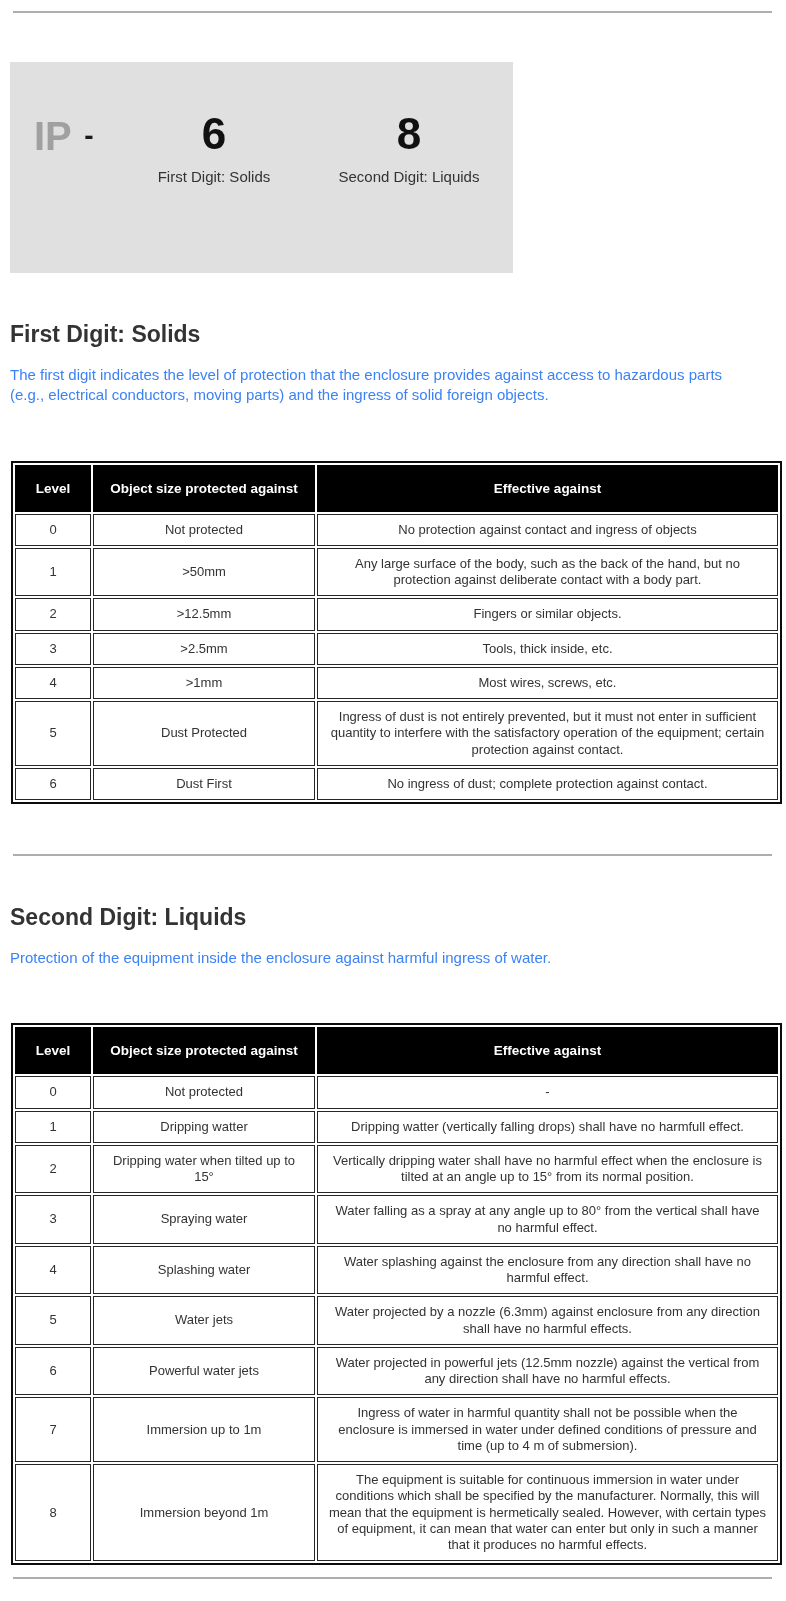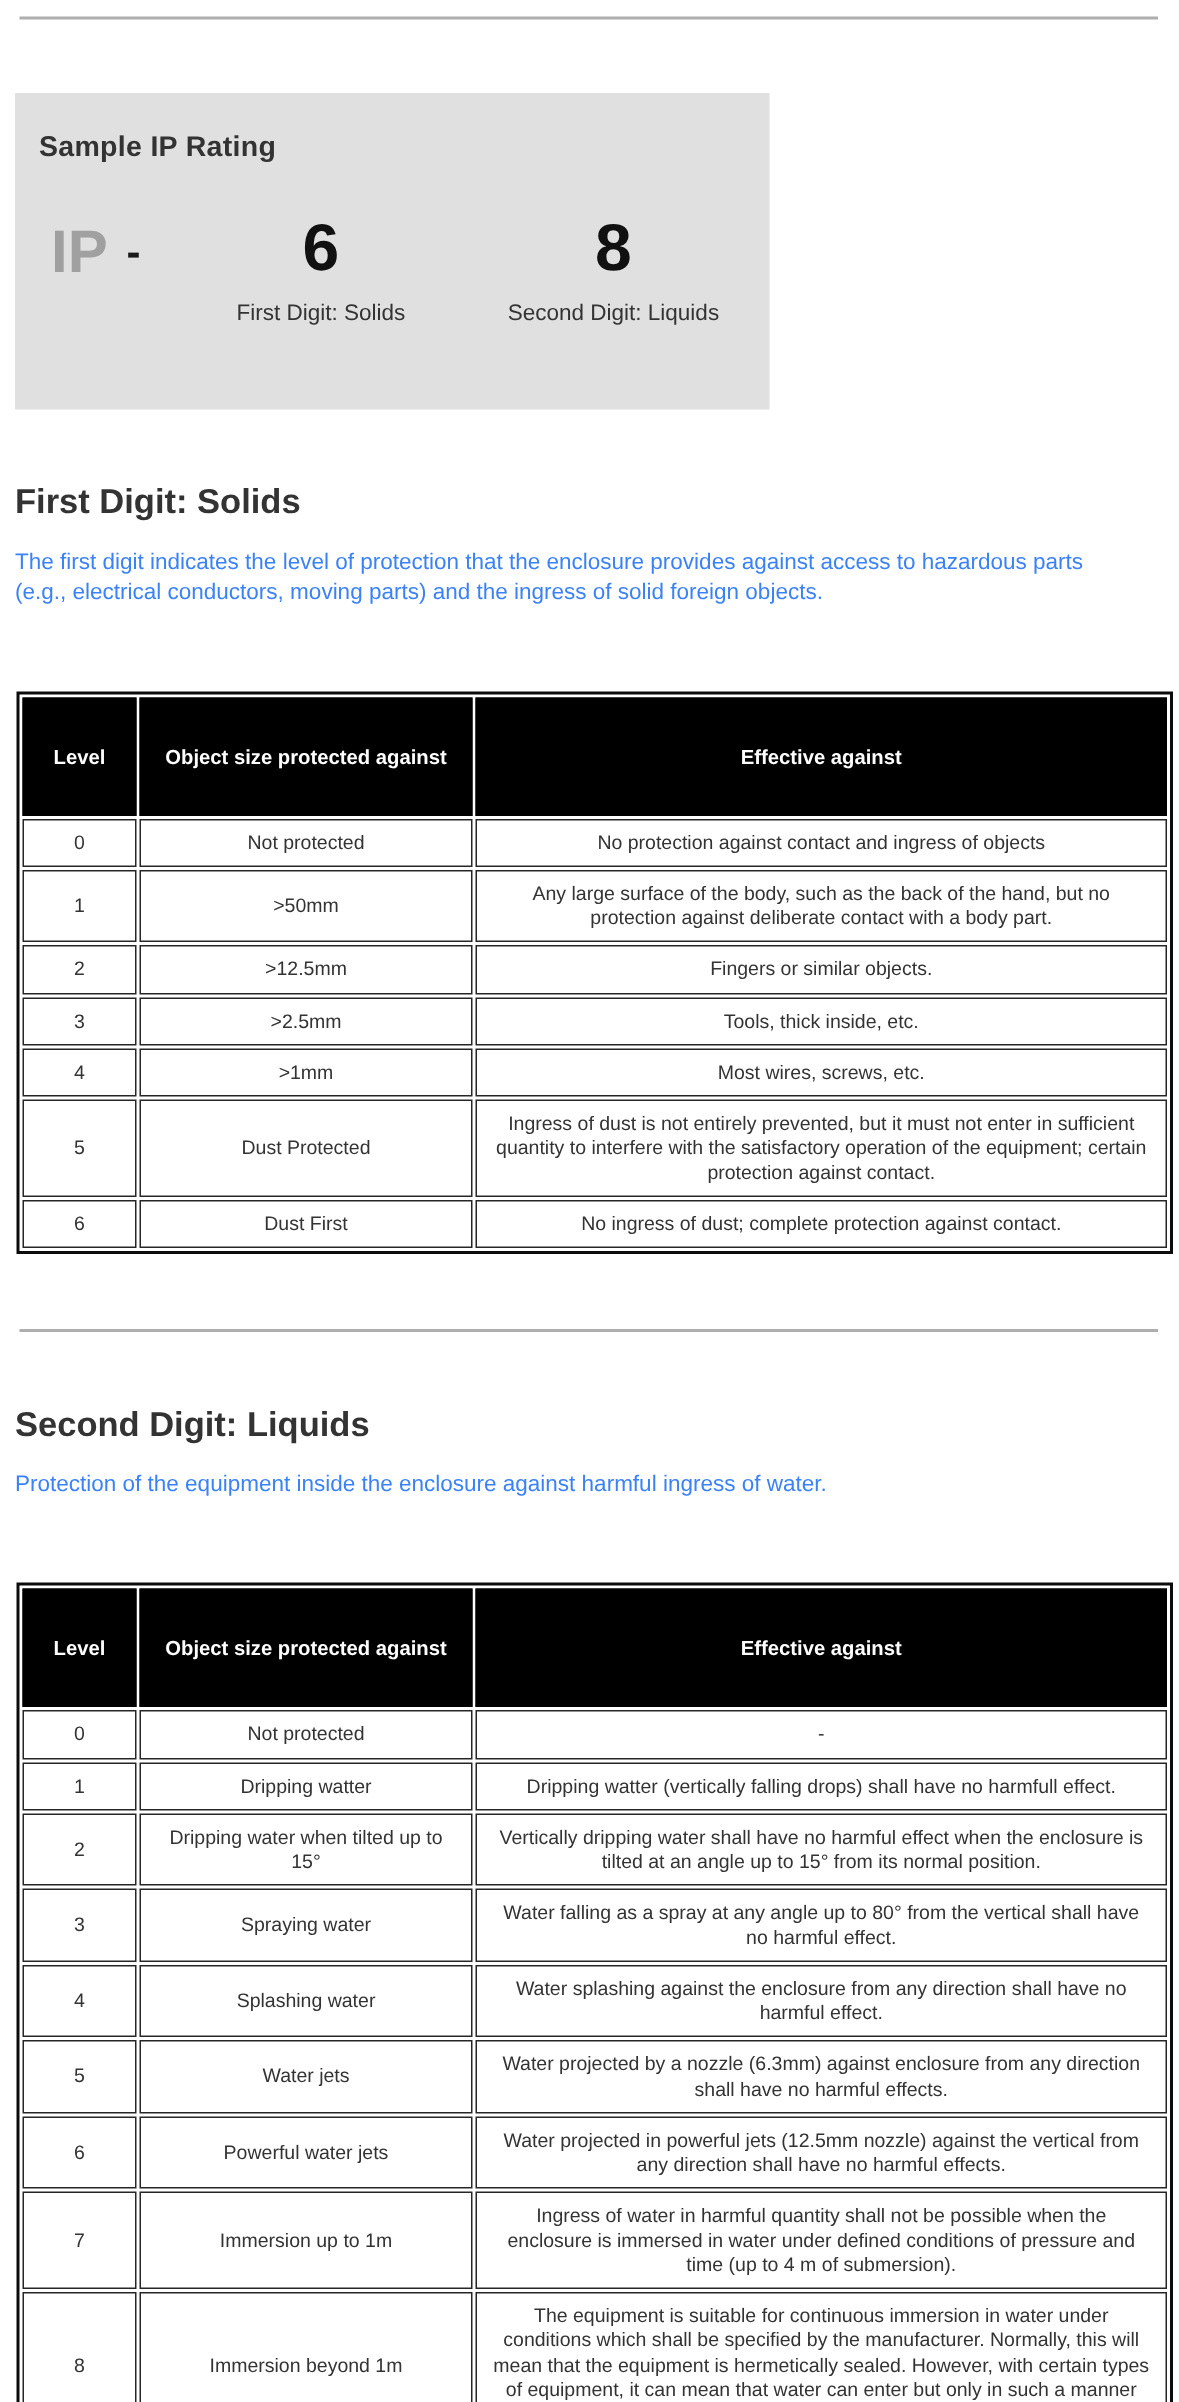--- a/index.html
+++ b/index.html
@@ -29,21 +29,21 @@
     padding: 26px 0 0 16px;
   }
   .sample-title {
     font-size: 19px;
     font-weight: bold;
     color: #333333;
     letter-spacing: 0.2px;
   }
   .ip-row {
     display: flex;
-    margin-top: 32px;
+    margin-top: 22px;
   }
   .ip-prefix {
     font-size: 40px;
     font-weight: bold;
     color: #a0a0a0;
     margin: 4px 0 0 8px;
     width: 52px;
   }
   .ip-dash {
     font-size: 28px;
@@ -95,21 +95,21 @@
     border-spacing: 2px;
     background: #ffffff;
     table-layout: fixed;
   }
   table.ip-table th {
     background: #000000;
     color: #ffffff;
     font-size: 13.5px;
     font-weight: bold;
     border: 1px solid #000000;
-    padding: 31px 6px;
+    padding: 15px 6px;
     text-align: center;
     vertical-align: middle;
   }
   table.ip-table td {
     border: 1px solid #262626;
     font-size: 13px;
     color: #333333;
     text-align: center;
     vertical-align: middle;
     padding: 7px 10px;
@@ -118,21 +118,20 @@
   .w-level { width: 76px; }
   .w-object { width: 222px; }
   .w-effective { width: 461px; }
 </style>
 </head>
 <body>
 
 <hr class="rule top">
 
 <div class="sample-box">
-  <div class="sample-title">Sample IP Rating</div>
   <div class="ip-row">
     <span class="ip-prefix">IP</span>
     <span class="ip-dash">-</span>
     <span class="digit-col first">
       <span class="ip-digit">6</span>
       <span class="digit-label">First Digit: Solids</span>
     </span>
     <span class="digit-col second">
       <span class="ip-digit">8</span>
       <span class="digit-label">Second Digit: Liquids</span>

